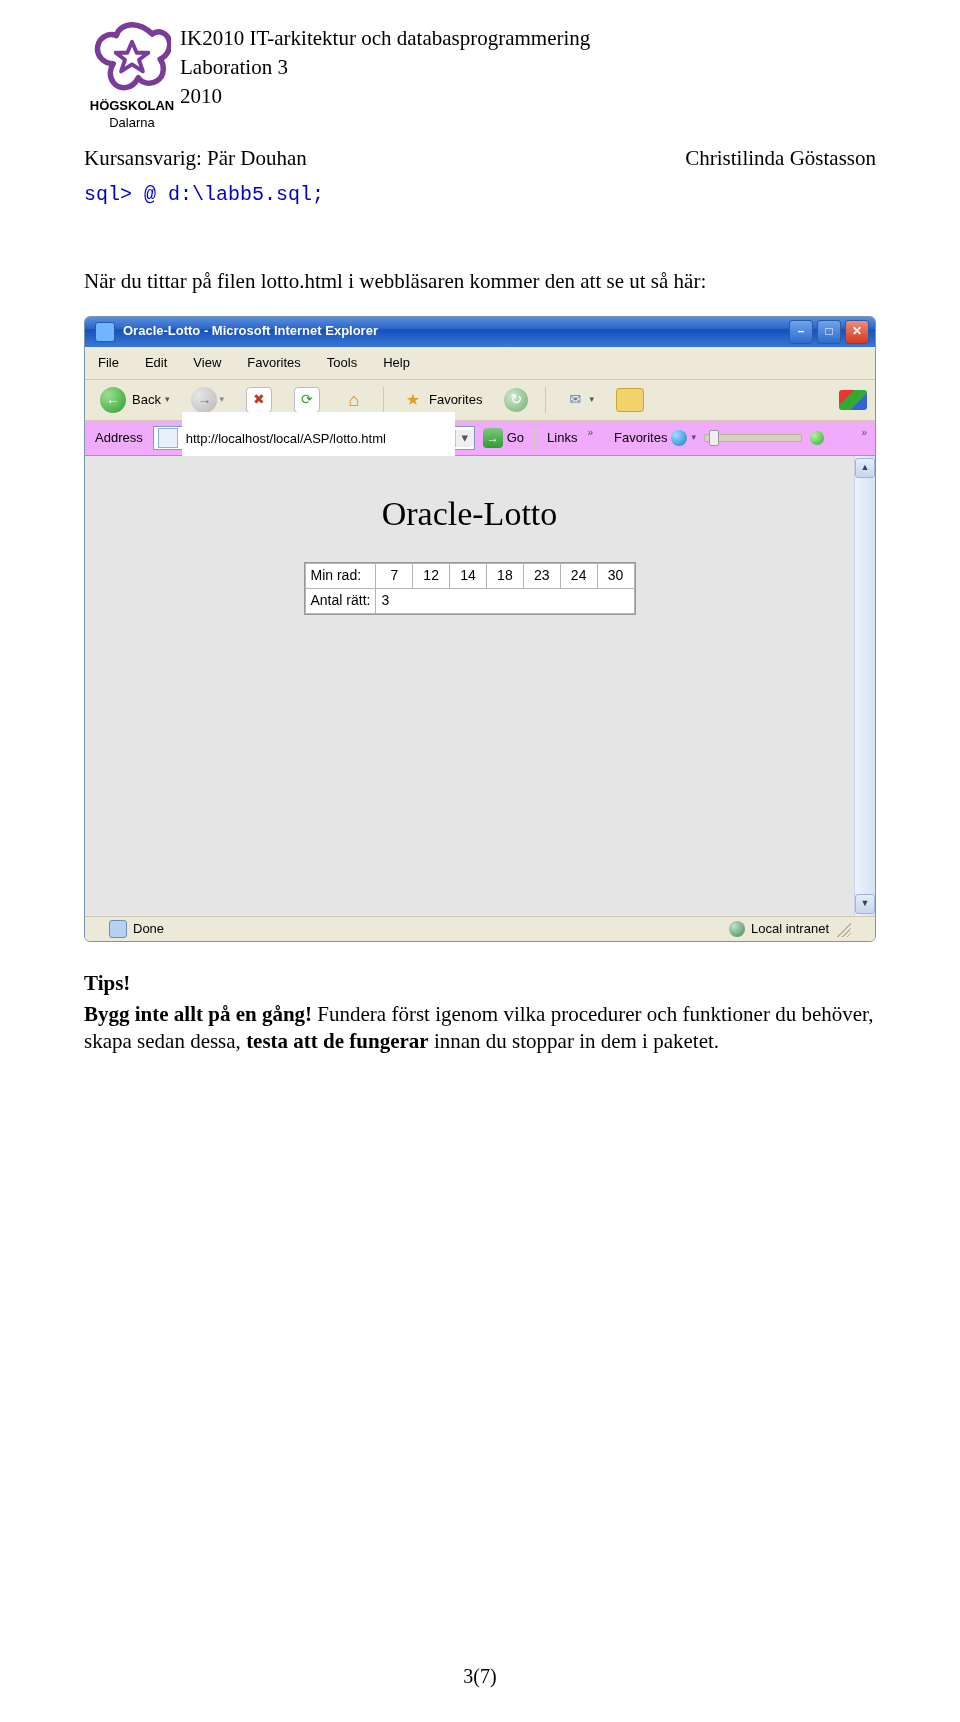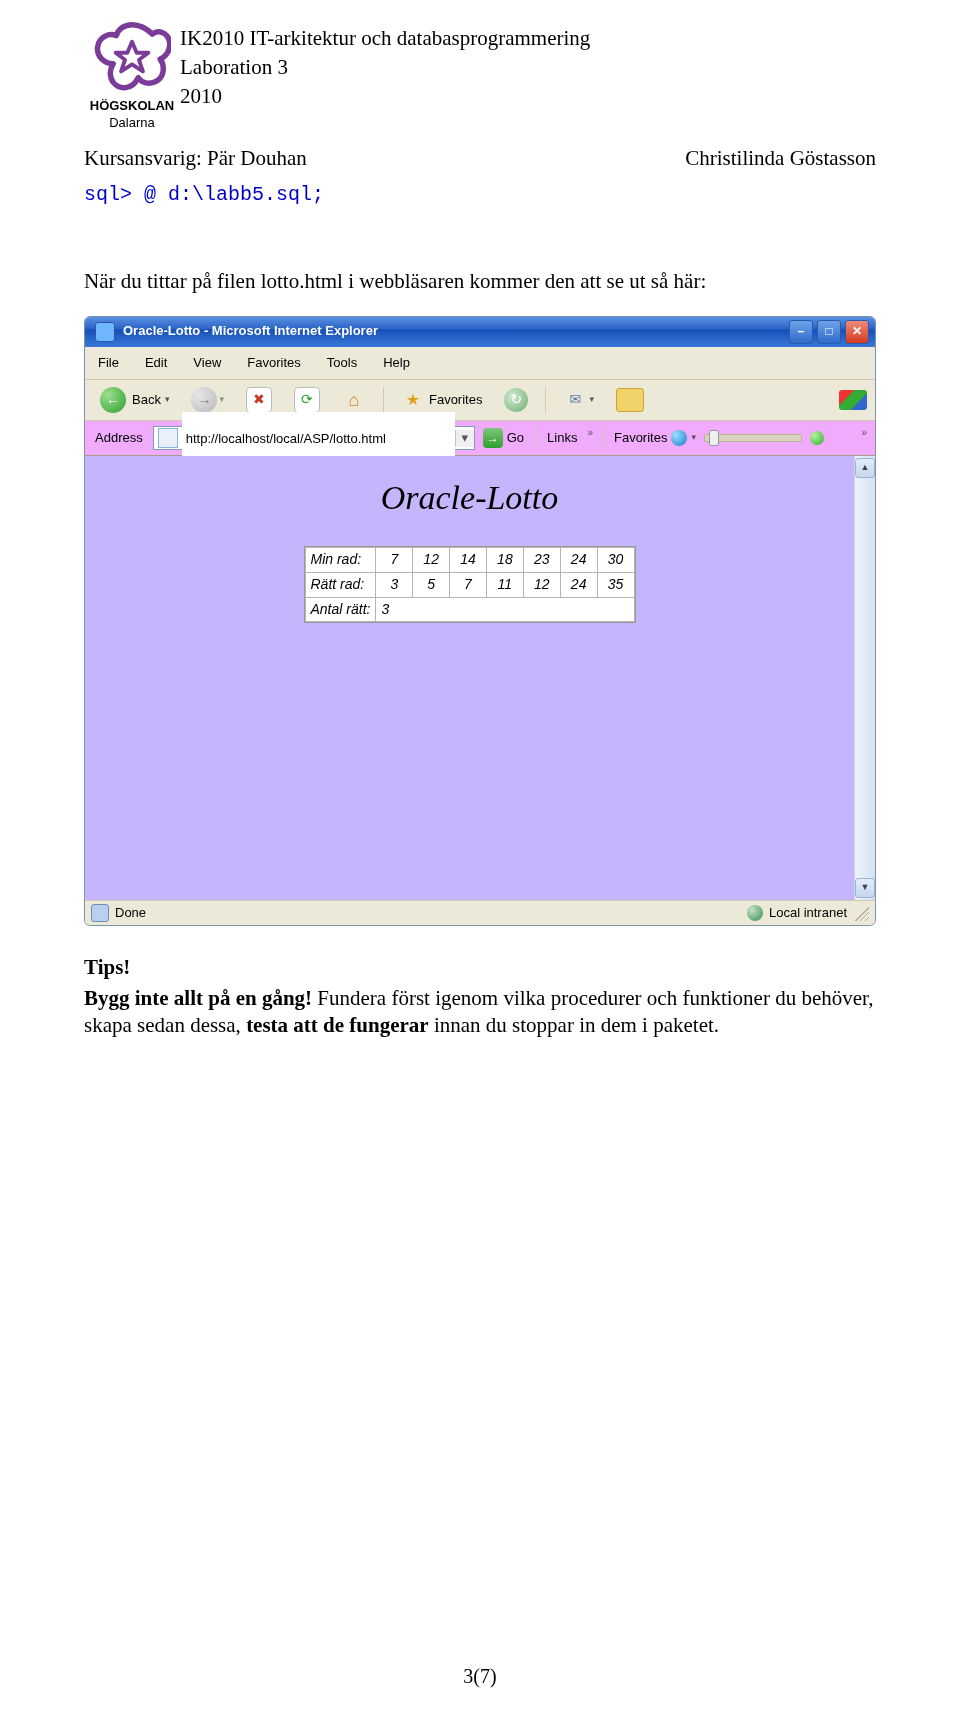--- a/index.html
+++ b/index.html
@@ -53,32 +53,32 @@
   .go-btn{display:flex;align-items:center;gap:4px;}
   .go-btn .g{width:20px;height:20px;border-radius:4px;background:linear-gradient(#7ec77e,#2e9e2e);color:#fff;display:flex;align-items:center;justify-content:center;font-size:12px;}
   .chev{font-size:10px;color:#555;align-self:flex-start;margin-top:2px;}
   .popcop{display:flex;align-items:center;gap:4px;}
   .popcop .dot{width:16px;height:16px;border-radius:50%;background:radial-gradient(circle at 30% 30%,#9be0ff,#1a7acc);}
   .slider-mini{width:96px;height:6px;background:#d8d2bf;border:1px solid #b8b19a;position:relative;border-radius:2px;}
   .slider-mini::after{content:"";position:absolute;left:4px;top:-5px;width:8px;height:14px;background:#efefef;border:1px solid #999;border-radius:2px;}
   .led{width:14px;height:14px;border-radius:50%;background:radial-gradient(circle at 30% 30%,#b6f2a0,#2cb02c);}
   
   .content-wrap{display:flex;background:#fff;}
-  .content{flex:1;min-height:420px;padding:16px 40px 8px 40px;background:#c4b5fd;font-style:italic;}
+  .content{flex:1;min-height:420px;padding:32px 40px 8px 40px;background:#e5e5e5;}
   .vscroll{width:20px;background:linear-gradient(90deg,#eef3fb,#d5e1f2);border-left:1px solid #c9d4e6;display:flex;flex-direction:column;align-items:center;}
   .vscroll .arr{width:18px;height:18px;background:linear-gradient(#e4edf9,#c6d6ee);border:1px solid #9cb4d6;border-radius:3px;margin:2px 0;font-size:9px;color:#345;display:flex;align-items:center;justify-content:center;}
   .vscroll .track{flex:1;}
   .page-title{font-family:Georgia,"Times New Roman",serif;font-size:34px;text-align:center;margin:4px 0 26px 0;}
   .lotto-box{width:330px;margin:0 auto;border:1px solid #999;background:#fff;}
   .lotto-box table{border-collapse:collapse;width:100%;}
   .lotto-box td{border:1px solid #b5b5b5;padding:3px 5px;font-family:Tahoma,Arial,sans-serif;font-size:14px;color:#000;white-space:nowrap;vertical-align:middle;}
   .lotto-box td.label{text-align:left;}
   .lotto-box td.num{text-align:center;width:26px;}
   .lotto-box tr.antal td{border-top:1px solid #b5b5b5;}
-  .statusbar{display:flex;align-items:center;height:24px;background:#ece9d8;border-top:1px solid #cfc8b3;font-size:13px;padding:0 6px;}
+  .statusbar{display:flex;align-items:center;height:24px;background:#ece9d8;border-top:1px solid #cfc8b3;font-size:13px;padding:0 24px;}
   .statusbar .sicon{width:16px;height:16px;background:#b9d0ee;border:1px solid #6b8cbc;border-radius:3px;margin-right:6px;}
   .statusbar .right{margin-left:auto;display:flex;align-items:center;gap:6px;}
   .statusbar .globe{width:16px;height:16px;border-radius:50%;background:radial-gradient(circle at 30% 30%,#bfe2c7,#3f8a55);}
   .statusbar .grip{width:16px;height:16px;background:
     linear-gradient(135deg,transparent 55%,#b7afa0 55% 60%,transparent 60% 70%,#b7afa0 70% 75%,transparent 75% 85%,#b7afa0 85% 90%,transparent 90%);}
   
   .body-text{margin-top:6px;}
   .body-text p{margin:0 0 4px 0;}
   .body-text .run-in{display:inline;}
   strong{font-weight:bold;}
@@ -206,30 +206,20 @@
                 <tr>
               <td class="label">Min rad:</td>
               <td class="num">7</td>
               <td class="num">12</td>
               <td class="num">14</td>
               <td class="num">18</td>
               <td class="num">23</td>
               <td class="num">24</td>
               <td class="num">30</td>
             </tr>
-            <tr>
-              <td class="label">Rätt rad:</td>
-              <td class="num">3</td>
-              <td class="num">5</td>
-              <td class="num">7</td>
-              <td class="num">11</td>
-              <td class="num">12</td>
-              <td class="num">24</td>
-              <td class="num">35</td>
-            </tr>
             <tr class="antal">
               <td class="label">Antal rätt:</td>
               <td class="num" colspan="7" style="text-align:left">3</td>
             </tr>
           </tbody>
             </table>
         </div>
       </div>
       <div class="vscroll">
         <div class="arr">▲</div>

